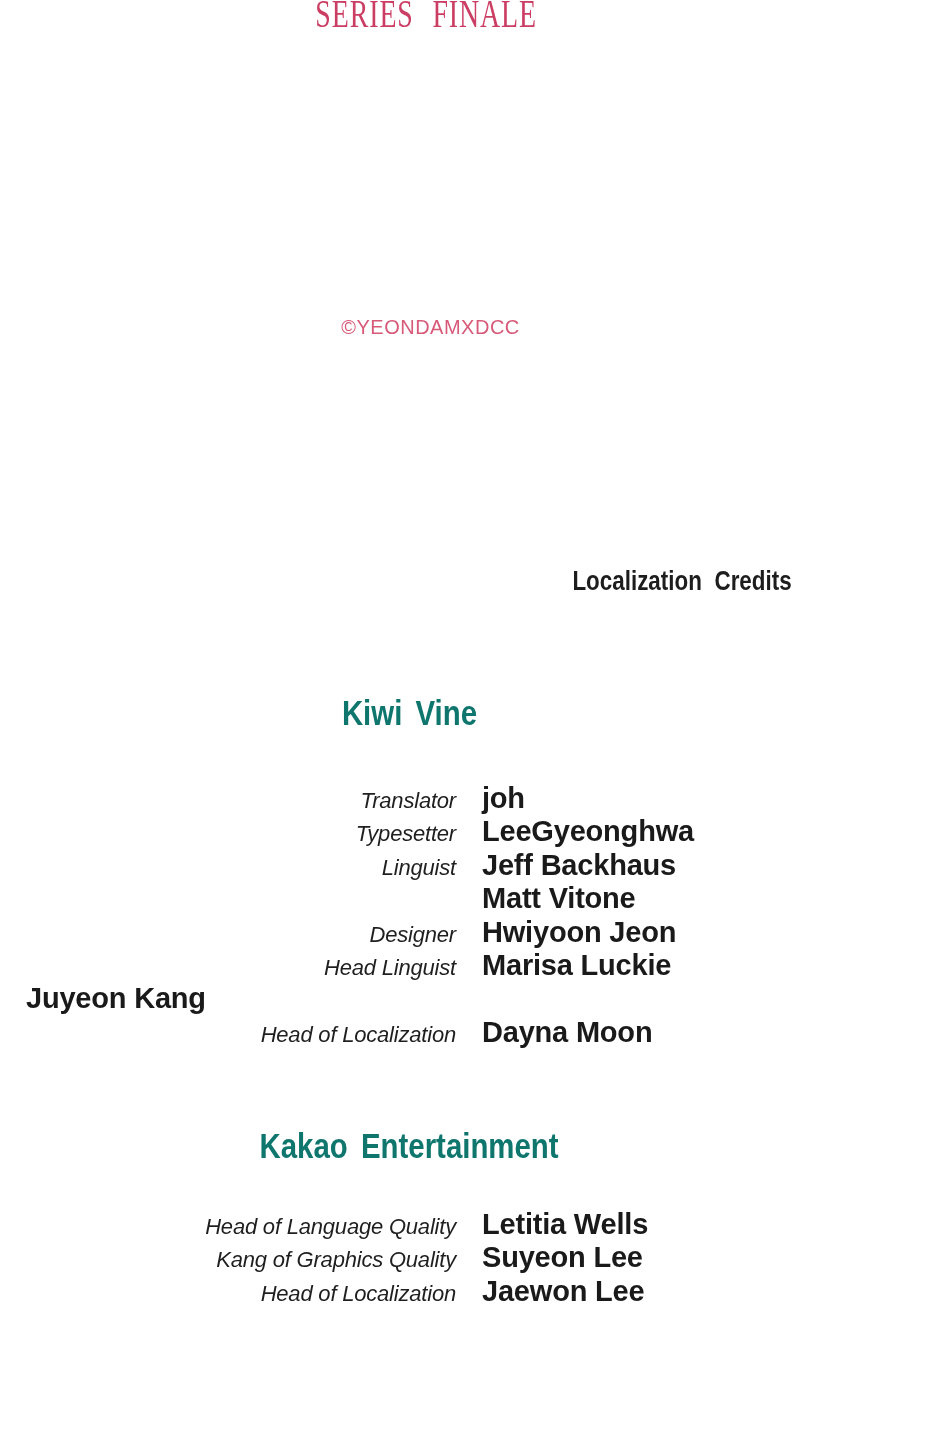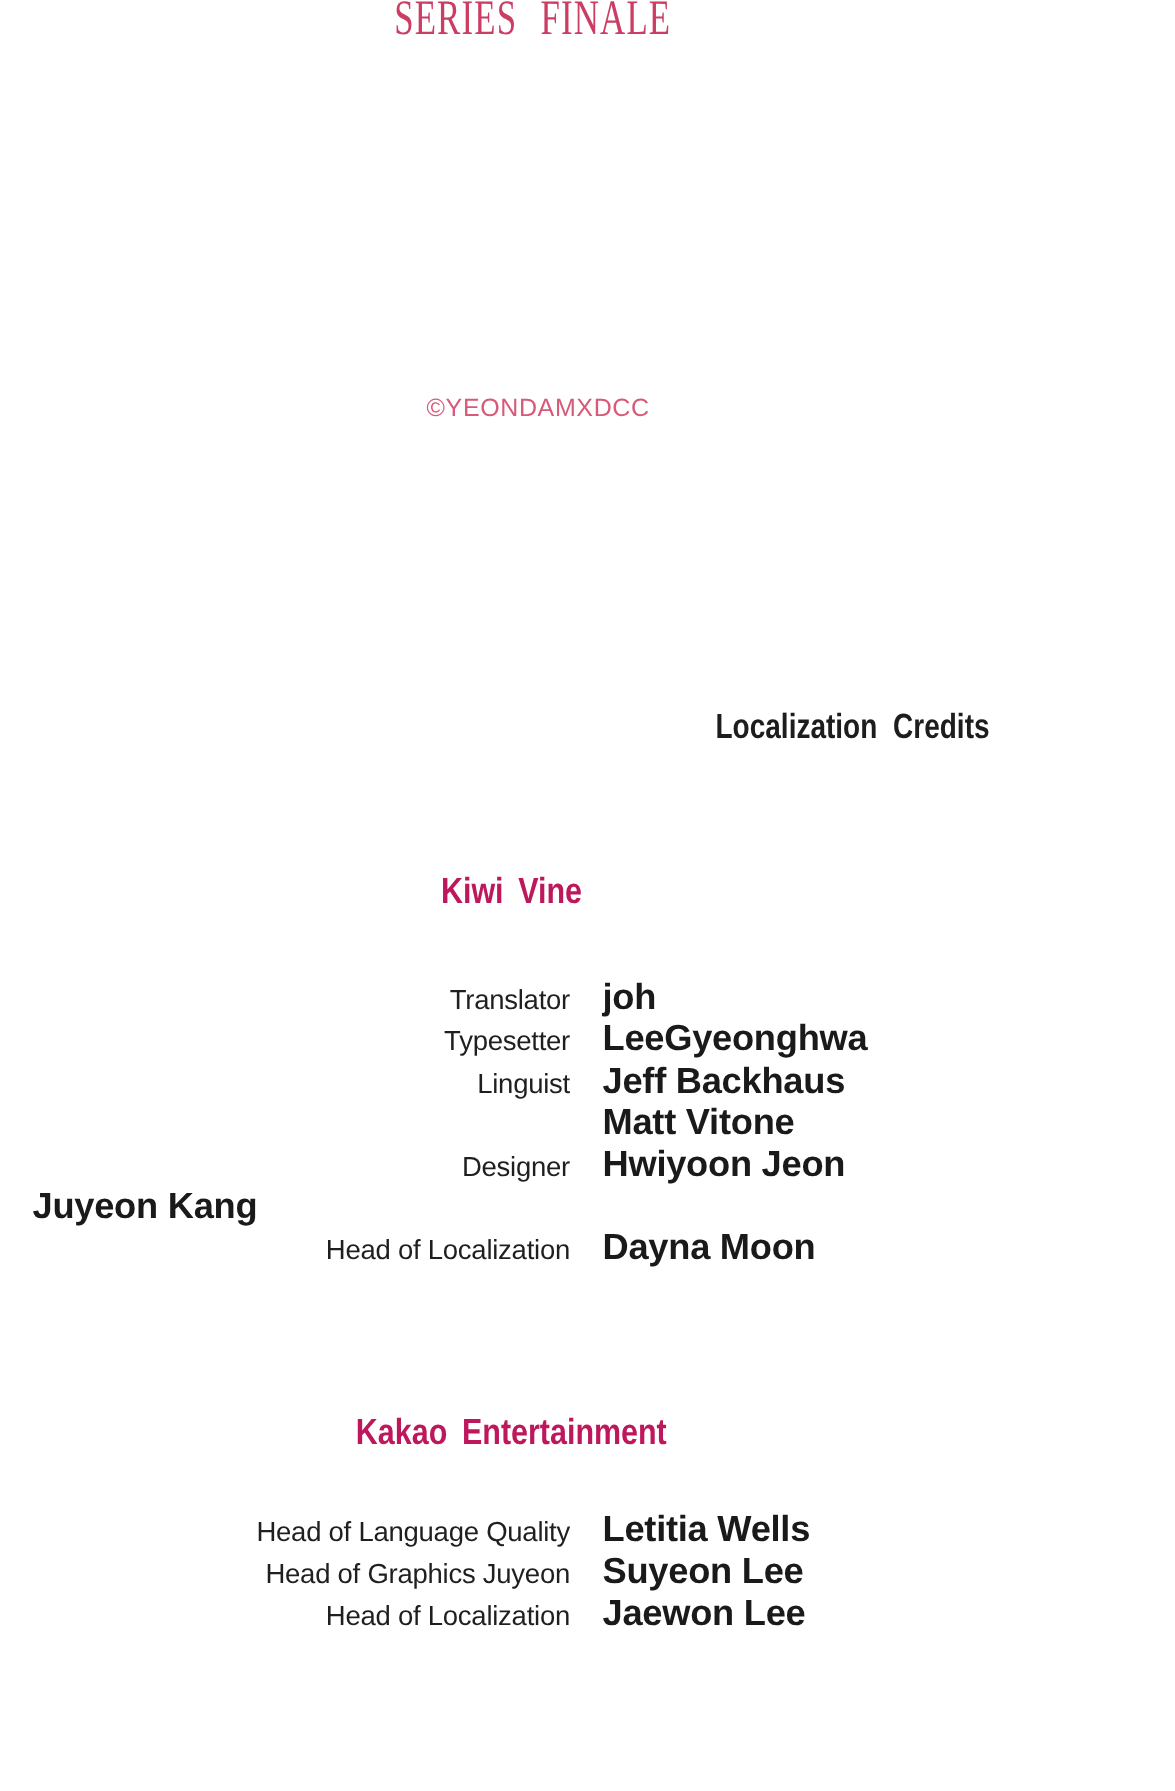--- a/index.html
+++ b/index.html
@@ -66,24 +66,24 @@
     transform: scaleX(0.8);
     transform-origin: center;
     word-spacing: 8px;
   }
 
   .section-heading {
     position: absolute;
     left: 0;
     width: 100%;
     text-align: center;
-    font-size: 29px;
+    font-size: 35px;
     line-height: 38px;
     font-weight: bold;
-    color: #be185d;
+    color: #0f766e;
     white-space: nowrap;
   }
   .section-heading .condense {
     display: inline-block;
     transform: scaleX(0.84);
     transform-origin: center;
     word-spacing: 6px;
   }
   #kiwi-heading { top: 694px; }
   #kakao-heading { top: 1127px; }
@@ -102,20 +102,21 @@
     height: 33.4px;
   }
   .credit-role {
     width: 456px;
     text-align: right;
     font-size: 22px;
     line-height: 33.4px;
     color: #1f1f1f;
     letter-spacing: -0.2px;
     white-space: nowrap;
+    font-style: italic;
   }
   .credit-name {
     margin-left: 26px;
     font-size: 29px;
     line-height: 33.4px;
     font-weight: bold;
     color: #1a1a1a;
     letter-spacing: -0.2px;
     white-space: nowrap;
   }
@@ -154,39 +155,43 @@
     </div>
     <div class="credit-row">
       <div class="credit-role"></div>
       <div class="credit-name">Matt Vitone</div>
     </div>
     <div class="credit-row">
       <div class="credit-role">Designer</div>
       <div class="credit-name">Hwiyoon Jeon</div>
     </div>
     <div class="credit-row">
+      <div class="credit-role">Head Linguist</div>
+      <div class="credit-name">Marisa Luckie</div>
+    </div>
+    <div class="credit-row">
       <div class="credit-name">Juyeon Kang</div>
     </div>
     <div class="credit-row">
       <div class="credit-role">Head of Localization</div>
       <div class="credit-name">Dayna Moon</div>
     </div>
   </div>
 
   <div class="section-heading" id="kakao-heading">
     <span class="condense">Kakao Entertainment</span>
   </div>
 
   <div class="credits-table" id="kakao-table">
     <div class="credit-row">
       <div class="credit-role">Head of Language Quality</div>
       <div class="credit-name">Letitia Wells</div>
     </div>
     <div class="credit-row">
-      <div class="credit-role">Head of Graphics Juyeon</div>
+      <div class="credit-role">Kang of Graphics Quality</div>
       <div class="credit-name">Suyeon Lee</div>
     </div>
     <div class="credit-row">
       <div class="credit-role">Head of Localization</div>
       <div class="credit-name">Jaewon Lee</div>
     </div>
   </div>
 
 </div>
 

